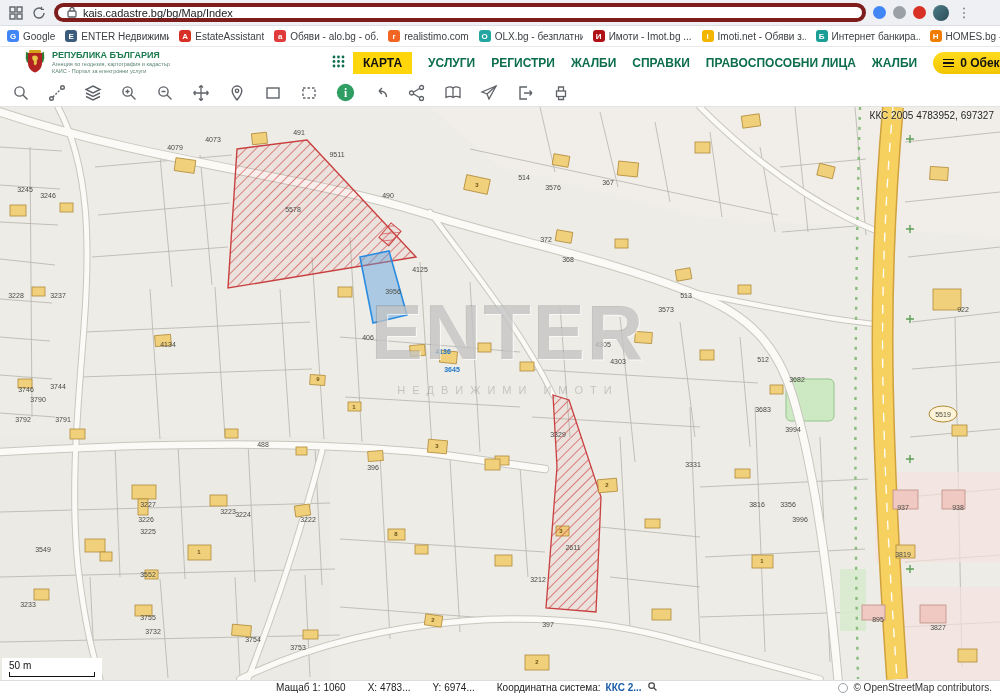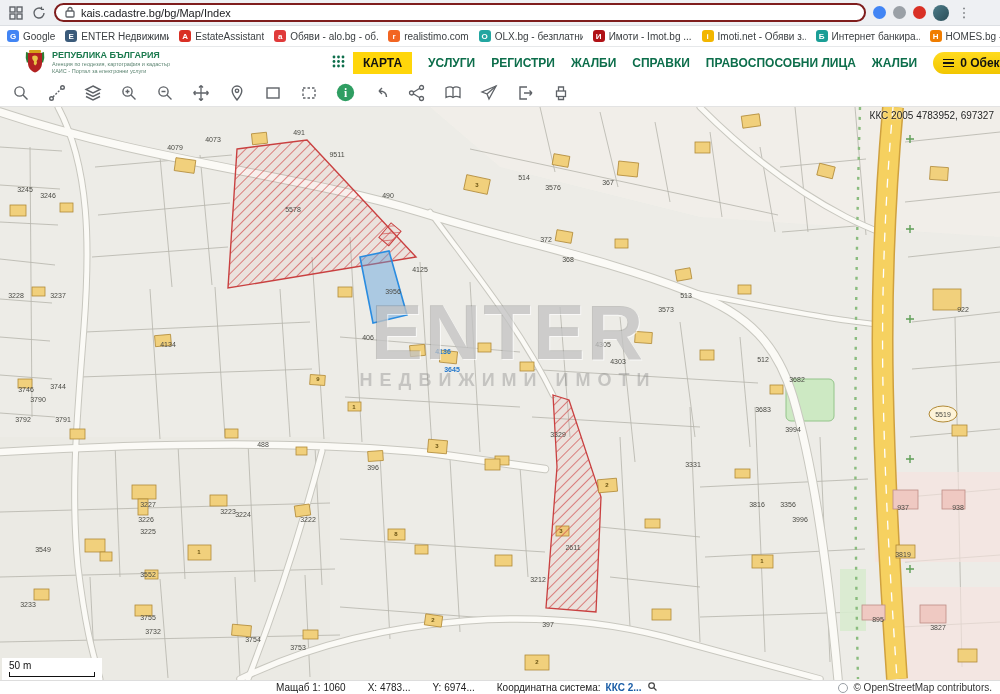--- a/index.html
+++ b/index.html
@@ -1,21 +1,21 @@
 <!DOCTYPE html>
 <html><head>
 <meta charset="utf-8">
 <style>
   *{margin:0;padding:0;box-sizing:border-box}
   html,body{width:1000px;height:694px;overflow:hidden;background:#fff;
     font-family:"Liberation Sans",sans-serif;color:#222}
   
   .browser-bar{height:26px;background:#eef0f3;display:flex;align-items:center;padding:0 8px;gap:7px;border-bottom:1px solid #dcdfe3}
   .chrome-ic{width:16px;height:16px;display:flex;align-items:center;justify-content:center;color:#5f6368;flex:none}
-  .urlbar{flex:1;max-width:812px;height:19px;background:#fff;border:2px solid #7f1d1d;border-radius:10px;display:flex;align-items:center;gap:6px;padding:0 9px;font-size:11px;color:#202124}
+  .urlbar{flex:1;max-width:812px;height:19px;background:#fff;border:4px solid #7f1d1d;border-radius:10px;display:flex;align-items:center;gap:6px;padding:0 9px;font-size:11px;color:#202124}
   .ext-dot{width:13px;height:13px;border-radius:50%;flex:none}
   .avatar{width:16px;height:16px;border-radius:50%;background:linear-gradient(135deg,#4d7d8a,#2b4d57);flex:none}
   
   .bookmarks{height:21px;background:#fff;border-bottom:1px solid #e6e8ea;display:flex;align-items:center;padding:0 7px;gap:10px;overflow:hidden}
   .bm{display:flex;align-items:center;gap:4px;flex:none;max-width:104px;overflow:hidden}
   .bm-label{font-size:10px;color:#3c4043;white-space:nowrap}
   .favicon{width:12px;height:12px;border-radius:3px;color:#fff;font-size:8px;font-weight:bold;display:flex;align-items:center;justify-content:center;flex:none}
   
   .site-header{height:32px;background:#fff;display:flex;align-items:center;padding:0 24px;gap:8px}
   .logo-block{display:flex;align-items:center;gap:6px;width:300px;flex:none}
@@ -33,21 +33,21 @@
   .tool{width:26px;height:24px;display:flex;align-items:center;justify-content:center;border-radius:3px}
   
   .map{position:relative;width:1000px;height:573px;background:#edece7;overflow:hidden}
   .map svg.basemap{position:absolute;left:0;top:0}
   .map-label-layer{position:absolute;left:0;top:0;width:100%;height:100%;pointer-events:none}
   .plbl{position:absolute;transform:translate(-50%,-50%);font-size:7px;color:#4a4a44;white-space:nowrap}
   .plbl.blue{color:#2277cc;font-weight:bold}
   .plbl.d{font-size:6px;font-weight:bold;color:#6b5413}
   .watermark{position:absolute;left:508px;top:192px;transform:translateX(-50%);text-align:center;color:rgba(112,112,112,.32);pointer-events:none}
   .wm1{font-size:78px;font-weight:bold;letter-spacing:2px;line-height:.85;text-shadow:1px 1px 0 rgba(255,255,255,.65)}
-  .wm2{font-size:18px;font-weight:bold;letter-spacing:7px;margin-top:5px}
+  .wm2{font-size:11px;font-weight:normal;letter-spacing:7px;margin-top:19px}
   .coords-readout{position:absolute;top:3px;right:6px;font-size:10px;color:#1d1d1d;text-shadow:0 0 2px #fff}
   .scalebar{position:absolute;left:2px;bottom:0;width:100px;background:#fff;padding:2px 7px 3px 7px;font-size:10px;color:#111}
   .sb-line{height:5px;border-left:1.5px solid #111;border-right:1.5px solid #111;border-bottom:1.5px solid #111;margin-top:1px}
   
   .status-bar{height:14px;background:#fff;border-top:1px solid #ddd;display:flex;align-items:center;font-size:10px;color:#222;padding:0 8px;gap:22px;white-space:nowrap}
   .status-bar .first{margin-left:268px}
   .crs{display:flex;gap:5px;align-items:center}
   .crs-val{color:#1a5da6;font-weight:bold}
   .attribution{margin-left:auto;display:flex;align-items:center;gap:5px;color:#333}
   .osm-ic{width:10px;height:10px;border-radius:50%;border:1.5px solid #9aa0a6;background:#fff}

